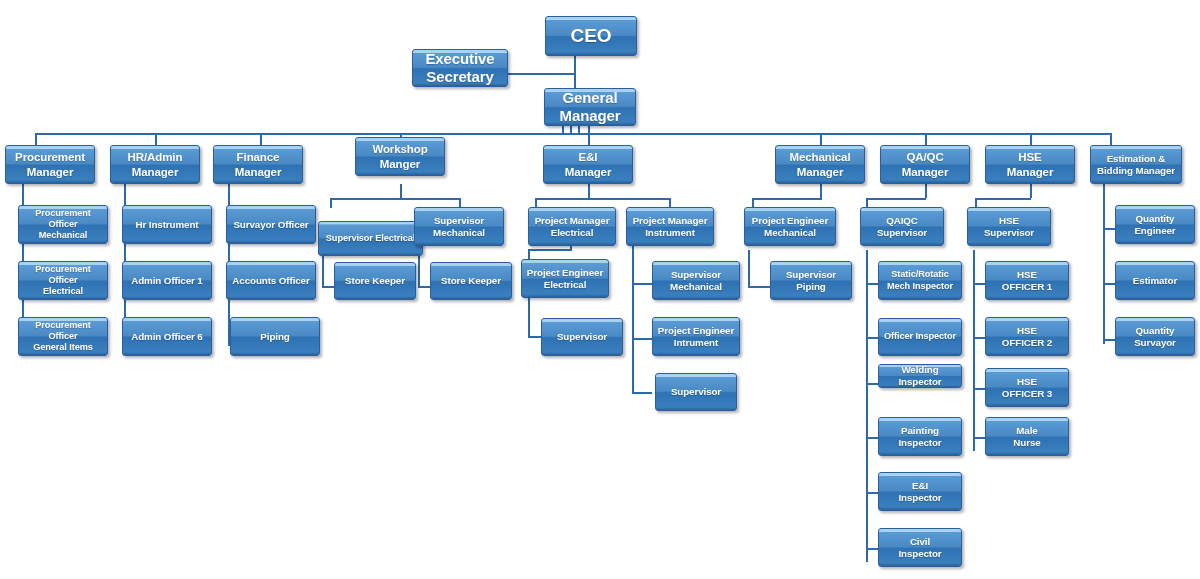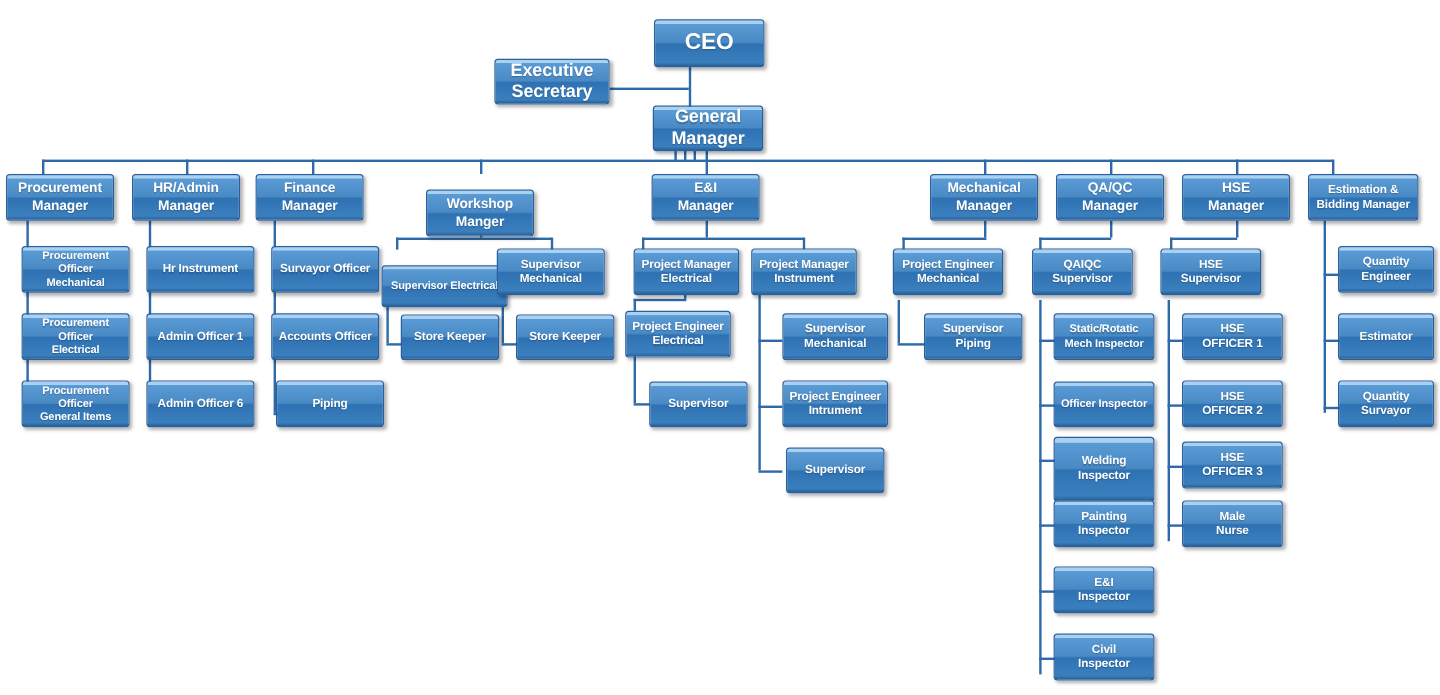--- a/index.html
+++ b/index.html
@@ -177,21 +177,21 @@
 
   <div class="node n-mgr wrap" style="left:5px; top:145px; width:90px; height:39px;">
     <span class="txt">Procurement<br>Manager</span>
   </div>
   <div class="node n-mgr wrap" style="left:110px; top:145px; width:90px; height:39px;">
     <span class="txt">HR/Admin<br>Manager</span>
   </div>
   <div class="node n-mgr wrap" style="left:213px; top:145px; width:90px; height:39px;">
     <span class="txt">Finance<br>Manager</span>
   </div>
-  <div class="node n-mgr wrap" style="left:355px; top:158px; width:90px; height:39px;">
+  <div class="node n-mgr wrap" style="left:355px; top:137px; width:90px; height:39px;">
     <span class="txt">Workshop<br>Manger</span>
   </div>
   <div class="node n-mgr wrap" style="left:543px; top:145px; width:90px; height:39px;">
     <span class="txt">E&amp;I<br>Manager</span>
   </div>
   <div class="node n-mgr wrap" style="left:775px; top:145px; width:90px; height:39px;">
     <span class="txt">Mechanical<br>Manager</span>
   </div>
   <div class="node n-mgr wrap" style="left:880px; top:145px; width:90px; height:39px;">
     <span class="txt">QA/QC<br>Manager</span>
@@ -277,21 +277,21 @@
 
   <div class="node n-small wrap" style="left:860px; top:207px; width:84px; height:39px;">
     <span class="txt">QAIQC<br>Supervisor</span>
   </div>
   <div class="node n-tiny wrap" style="left:878px; top:261px; width:84px; height:39px;">
     <span class="txt">Static/Rotatic<br>Mech Inspector</span>
   </div>
   <div class="node n-tiny" style="left:878px; top:318px; width:84px; height:38px;">
     <span class="txt">Officer Inspector</span>
   </div>
-  <div class="node n-small wrap" style="left:878px; top:364px; width:84px; height:54px;">
+  <div class="node n-small wrap" style="left:878px; top:364px; width:84px; height:24px;">
     <span class="txt">Welding<br>Inspector</span>
   </div>
   <div class="node n-small wrap" style="left:878px; top:417px; width:84px; height:39px;">
     <span class="txt">Painting<br>Inspector</span>
   </div>
   <div class="node n-small wrap" style="left:878px; top:472px; width:84px; height:39px;">
     <span class="txt">E&amp;I<br>Inspector</span>
   </div>
   <div class="node n-small wrap" style="left:878px; top:528px; width:84px; height:39px;">
     <span class="txt">Civil<br>Inspector</span>

